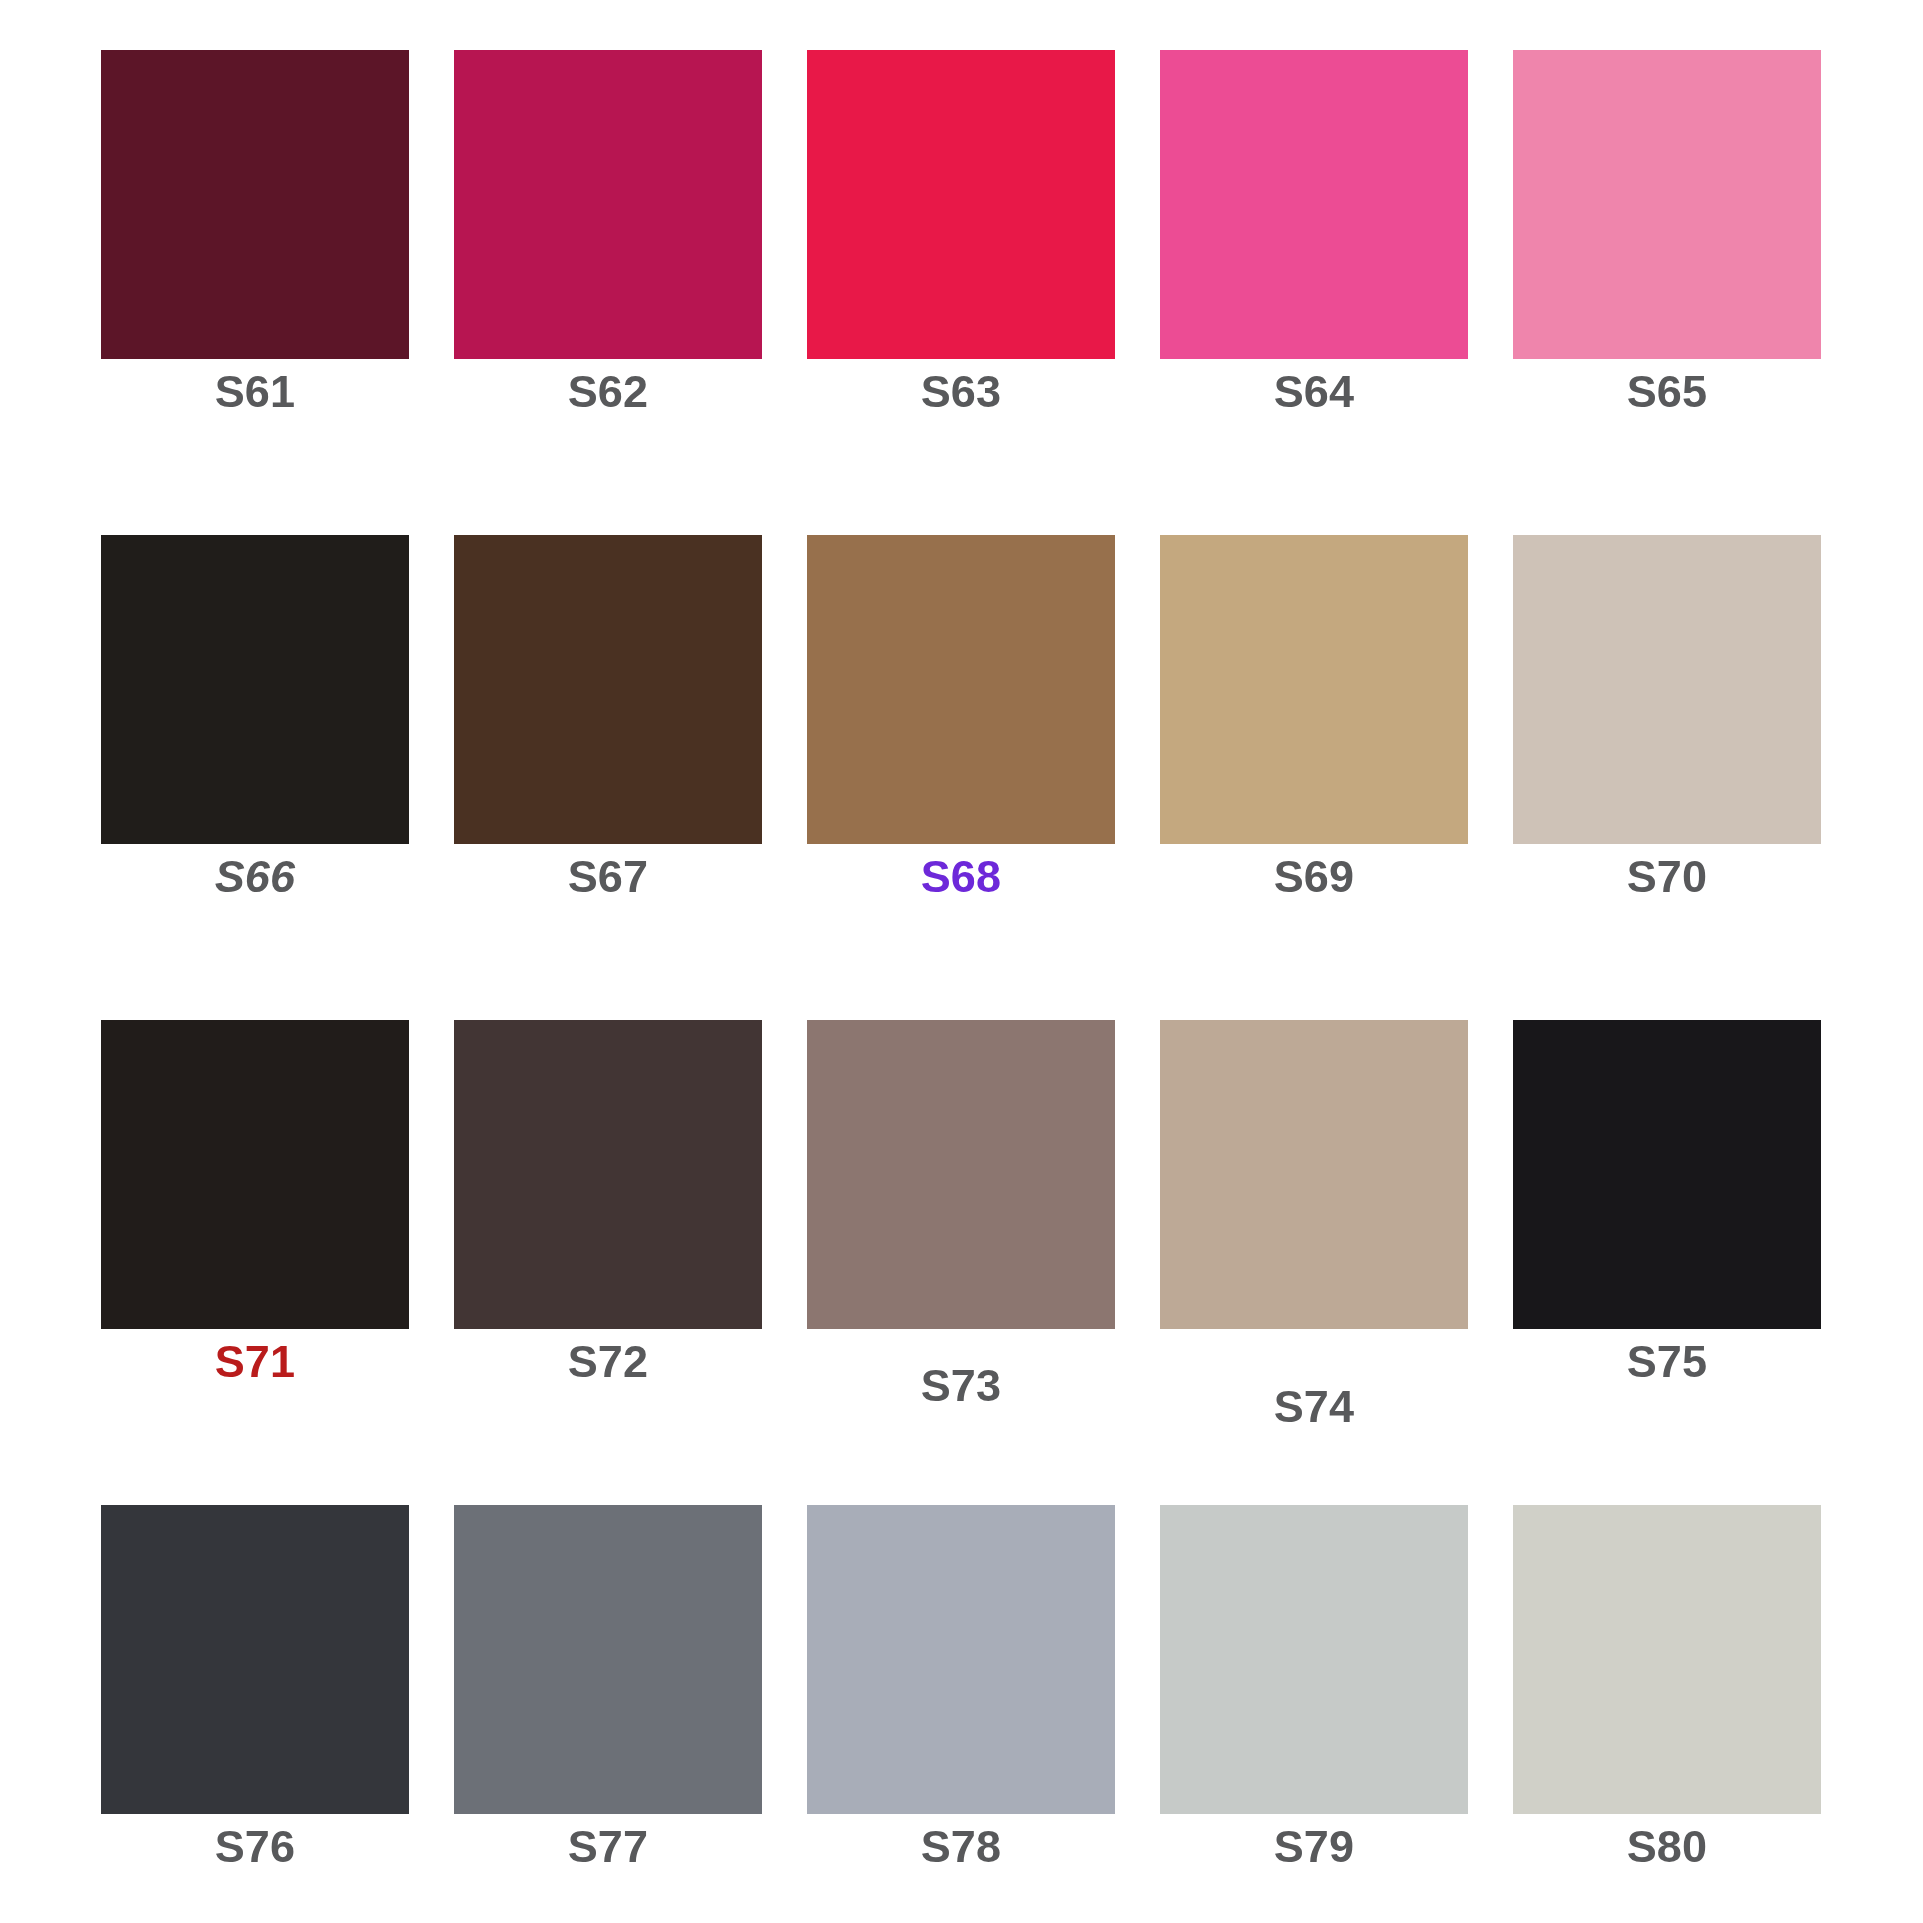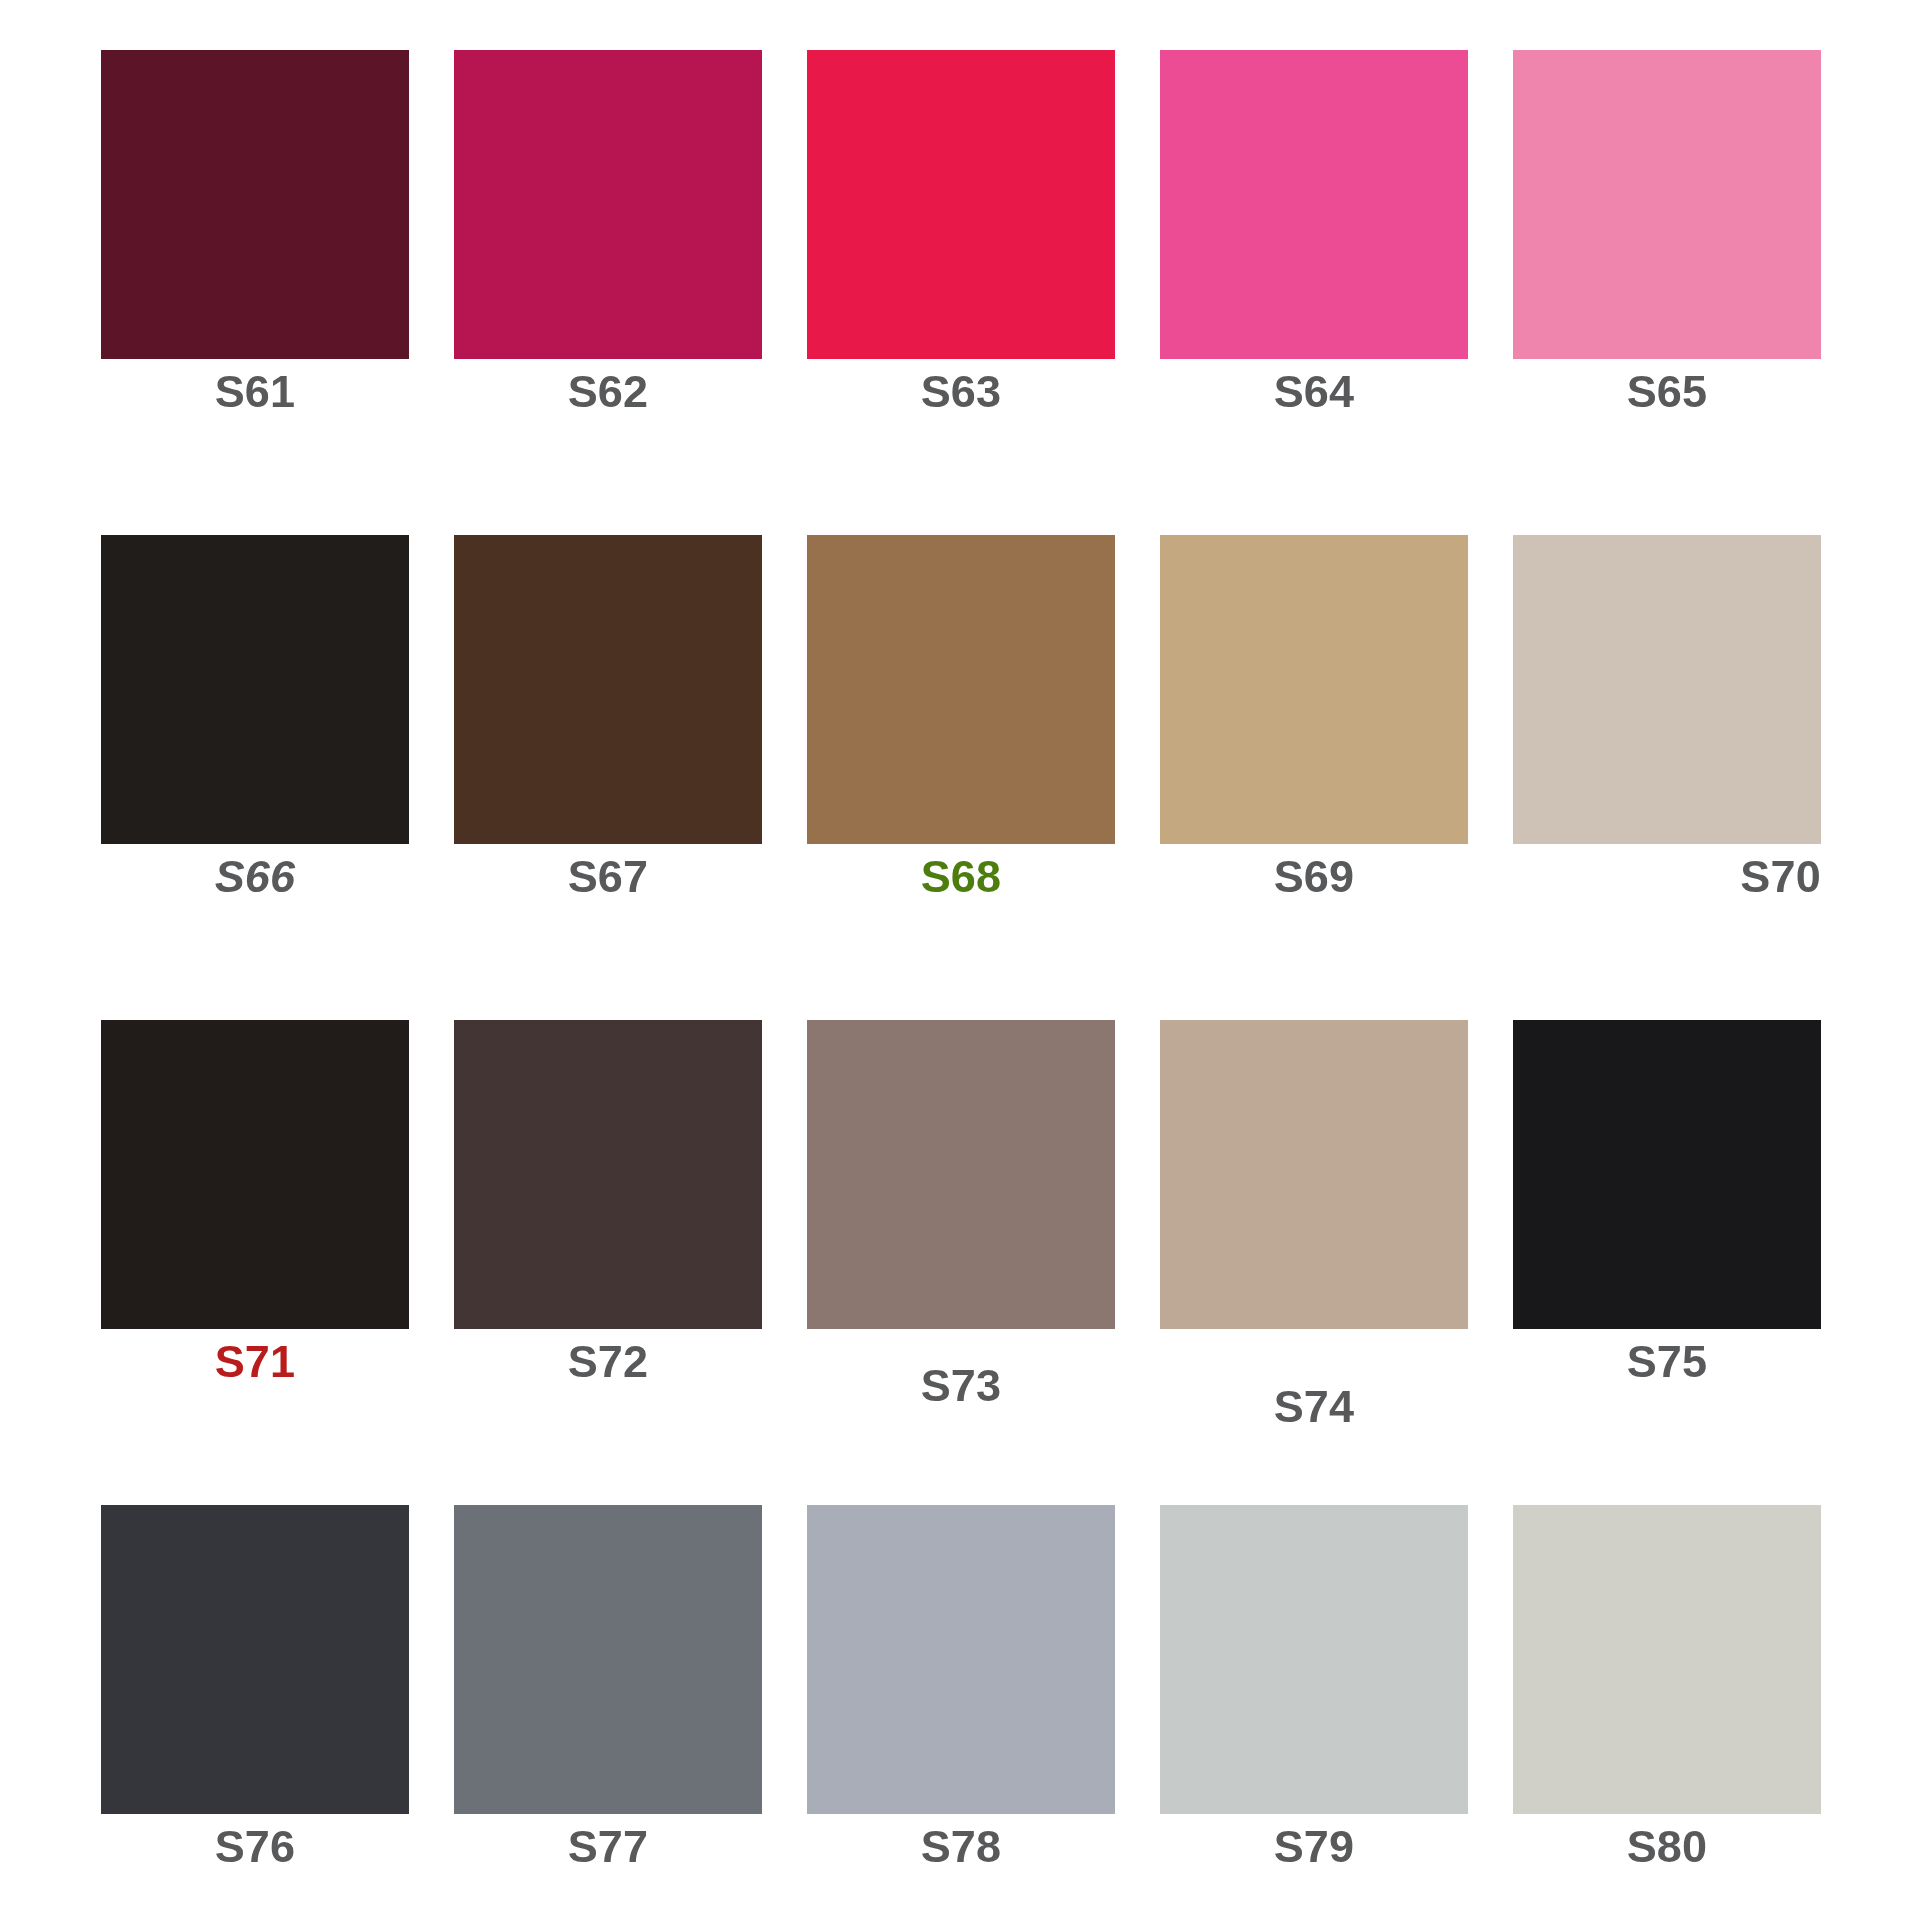--- a/index.html
+++ b/index.html
@@ -88,29 +88,29 @@
     <div class="swatch-cell">
       <div class="swatch-chip" style="background-color: rgb(32, 29, 26);"></div>
       <div class="swatch-label" style="color: rgb(88, 89, 91); font-style: italic;">S66</div>
     </div>
     <div class="swatch-cell">
       <div class="swatch-chip" style="background-color: rgb(74, 49, 34);"></div>
       <div class="swatch-label" style="color: rgb(88, 89, 91);">S67</div>
     </div>
     <div class="swatch-cell">
       <div class="swatch-chip" style="background-color: rgb(151, 112, 76);"></div>
-      <div class="swatch-label" style="color: #4d7c0f;">S68</div>
+      <div class="swatch-label" style="color: #6d28d9;">S68</div>
     </div>
     <div class="swatch-cell">
       <div class="swatch-chip" style="background-color: rgb(196, 168, 127);"></div>
       <div class="swatch-label" style="color: rgb(88, 89, 91);">S69</div>
     </div>
     <div class="swatch-cell">
       <div class="swatch-chip" style="background-color: rgb(206, 194, 183);"></div>
-      <div class="swatch-label" style="color: rgb(88, 89, 91); text-align: right;">S70</div>
+      <div class="swatch-label" style="color: rgb(88, 89, 91);">S70</div>
     </div>
 
     <div class="swatch-cell">
       <div class="swatch-chip" style="background-color: rgb(33, 28, 26);"></div>
       <div class="swatch-label" style="color: #b91c1c;">S71</div>
     </div>
     <div class="swatch-cell">
       <div class="swatch-chip" style="background-color: rgb(66, 53, 52);"></div>
       <div class="swatch-label" style="color: rgb(88, 89, 91);">S72</div>
     </div>

